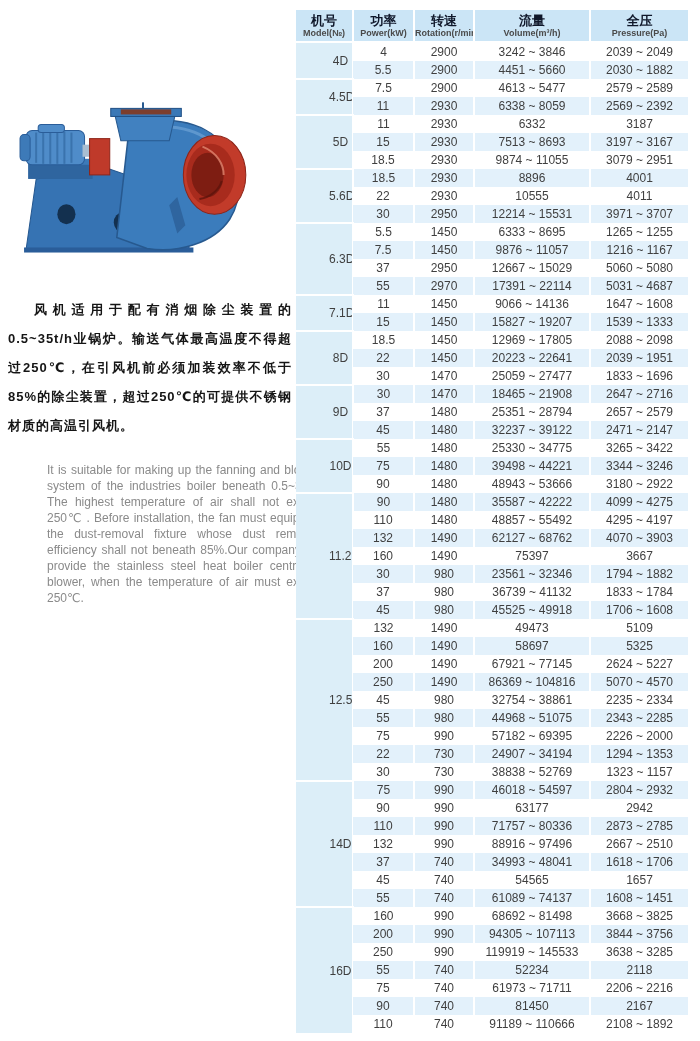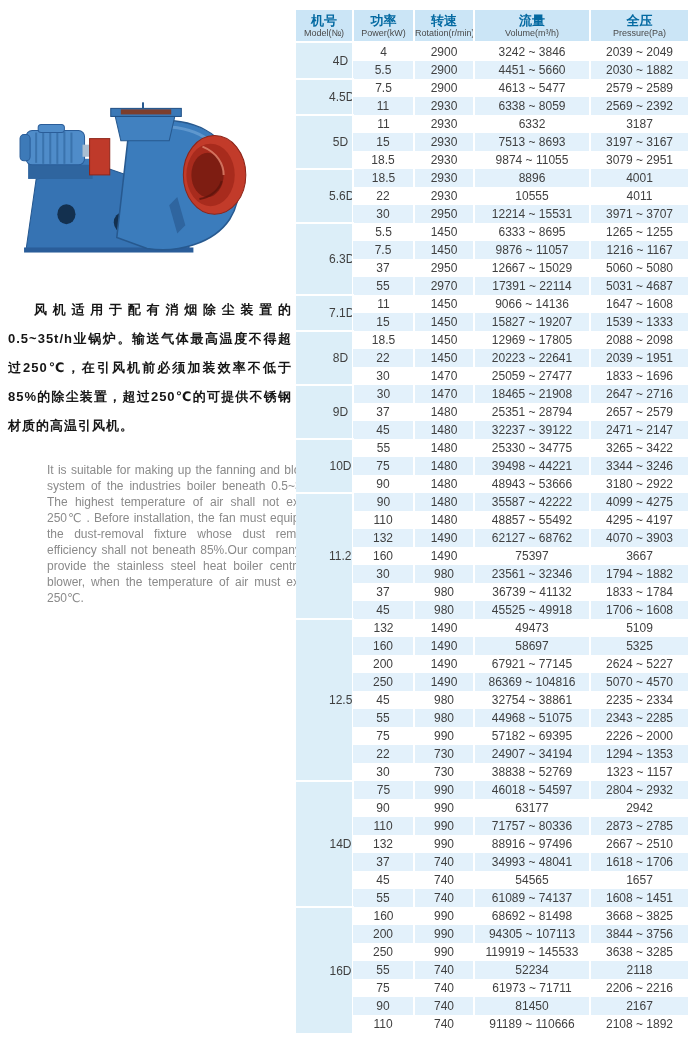--- a/index.html
+++ b/index.html
@@ -28,22 +28,22 @@
   }
   .spec-table th,.spec-table td{
     padding:0;text-align:center;vertical-align:middle;
     border-left:2px solid #ffffff;
     white-space:nowrap;overflow:hidden;
   }
   .spec-table th:first-child,.spec-table td:first-child{border-left:none;}
   .spec-table thead th{
     background:#cbe5f6;height:31px;border-bottom:2px solid #ffffff;
   }
-  .h-zh{font-size:13px;font-weight:bold;color:#0369a1;line-height:15px;}
-  .h-en{font-size:9px;font-weight:normal;color:#4a4a4a;line-height:11px;}
+  .h-zh{font-size:13px;font-weight:bold;color:#0f172a;line-height:15px;}
+  .h-en{font-size:9px;font-weight:bold;color:#4a4a4a;line-height:11px;}
   .spec-table td{
     height:18px;line-height:18px;font-size:12px;color:#3f3f3f;background:#ffffff;
   }
   .spec-table tr.stripe td{background:#e3f1fb;}
   .spec-table td.model-cell{
     background:#dceef8 !important;border-top:2px solid #ffffff;
     font-size:12px;color:#3f3f3f;padding-left:33px;
   }
 </style>
 </head>

